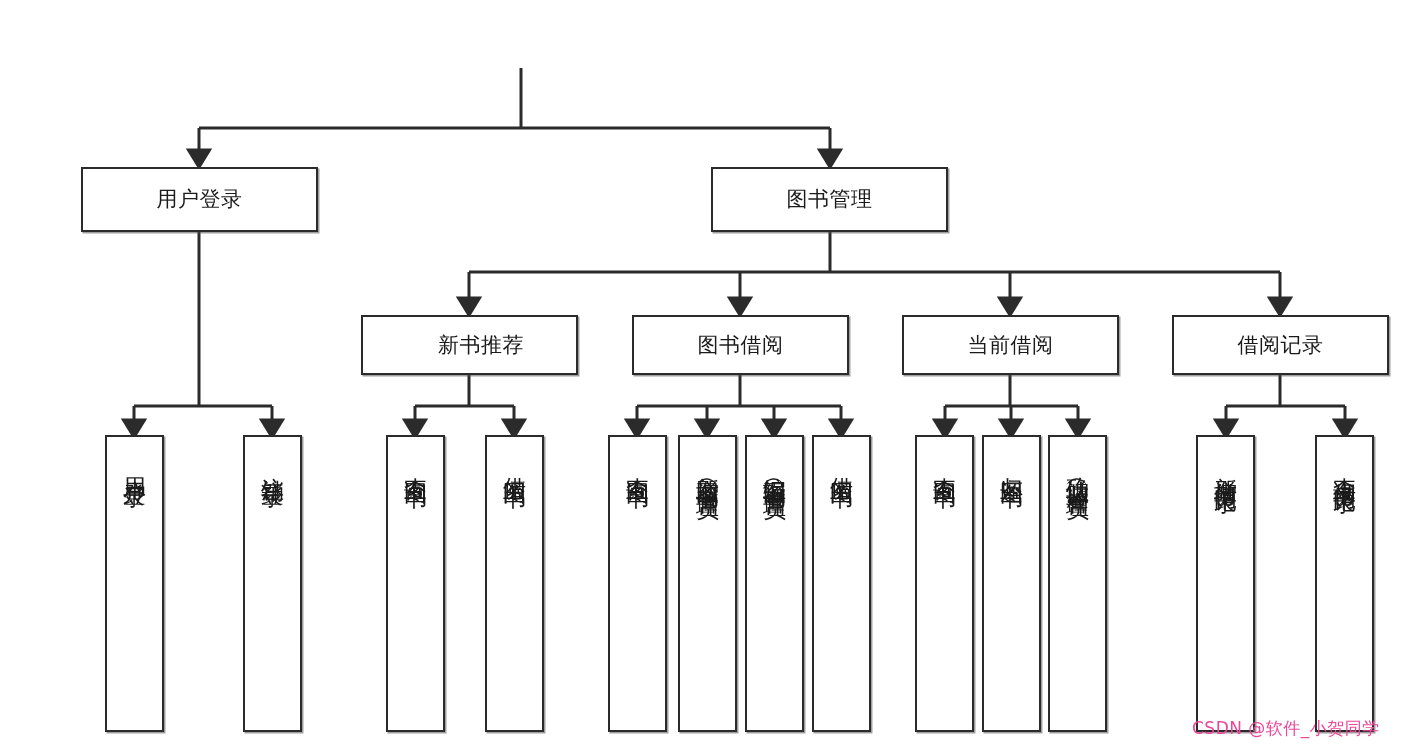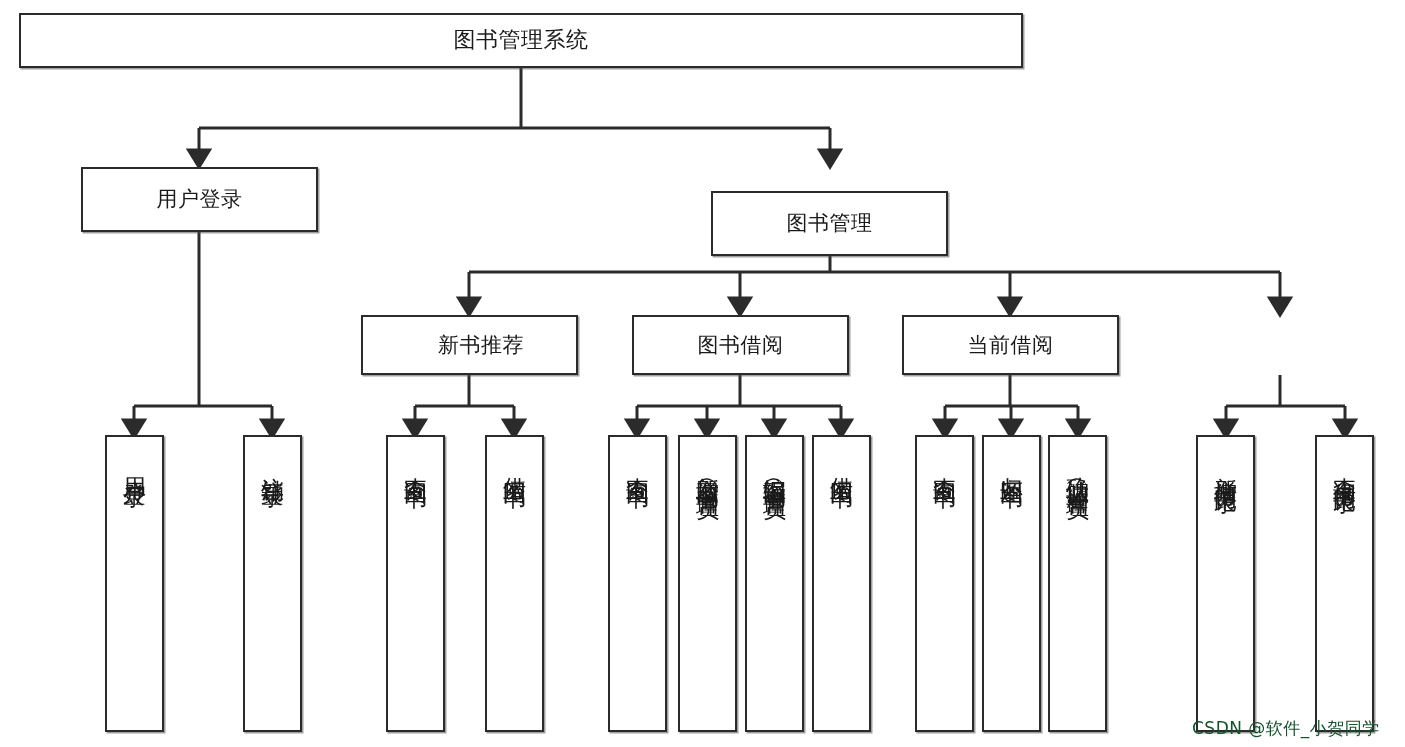--- a/index.html
+++ b/index.html
@@ -53,21 +53,21 @@
     text-orientation: upright;
     font-size: 23px;
     letter-spacing: 3px;
     line-height: 1;
     white-space: nowrap;
   }
   .node.root .lbl { font-size: 22px; }
   .watermark {
     position: absolute;
     font-size: 17px;
-    color: #14532d;
+    color: #ec4899;
     letter-spacing: 0.5px;
     white-space: nowrap;
     z-index: 5;
     font-family: "DejaVu Sans", "Liberation Sans", sans-serif;
   }
 </style>
 </head>
 <body>
 
 <div id="canvas">
@@ -115,39 +115,39 @@
       <path d="M1011,406 L1011,428" marker-end="url(#arrow)"></path>
       <path d="M1078,406 L1078,428" marker-end="url(#arrow)"></path>
 
       <path d="M1280,375 L1280,406"></path>
       <path d="M1226,406 L1345,406"></path>
       <path d="M1226,406 L1226,428" marker-end="url(#arrow)"></path>
       <path d="M1345,406 L1345,428" marker-end="url(#arrow)"></path>
     </g>
   </svg>
 
-  <div class="node root" style="left:19px; top:13px; width:1004px; height:55px;">
-    <span class="lbl">图书管理系统</span>
-  </div>
 
   <div class="node" style="left:81px; top:167px; width:237px; height:65px;">
     <span class="lbl">用户登录</span>
   </div>
-  <div class="node" style="left:711px; top:167px; width:237px; height:65px;margin-top:24px;">
+  <div class="node" style="left:711px; top:167px; width:237px; height:65px;">
     <span class="lbl">图书管理</span>
   </div>
 
   <div class="node" style="left:361px; top:315px; width:217px; height:60px;padding-left:23px;">
     <span class="lbl">新书推荐</span>
   </div>
   <div class="node" style="left:632px; top:315px; width:217px; height:60px;justify-content:center;">
     <span class="lbl">图书借阅</span>
   </div>
   <div class="node" style="left:902px; top:315px; width:217px; height:60px;">
     <span class="lbl">当前借阅</span>
+  </div>
+  <div class="node" style="left:1172px; top:315px; width:217px; height:60px;">
+    <span class="lbl">借阅记录</span>
   </div>
 
   <div class="node vertical" style="left:105px; top:435px; width:59px; height:297px;">
     <span class="lbl">用户登录</span>
   </div>
   <div class="node vertical" style="left:243px; top:435px; width:59px; height:297px;">
     <span class="lbl">注销登录</span>
   </div>
 
   <div class="node vertical" style="left:386px; top:435px; width:59px; height:297px;">

